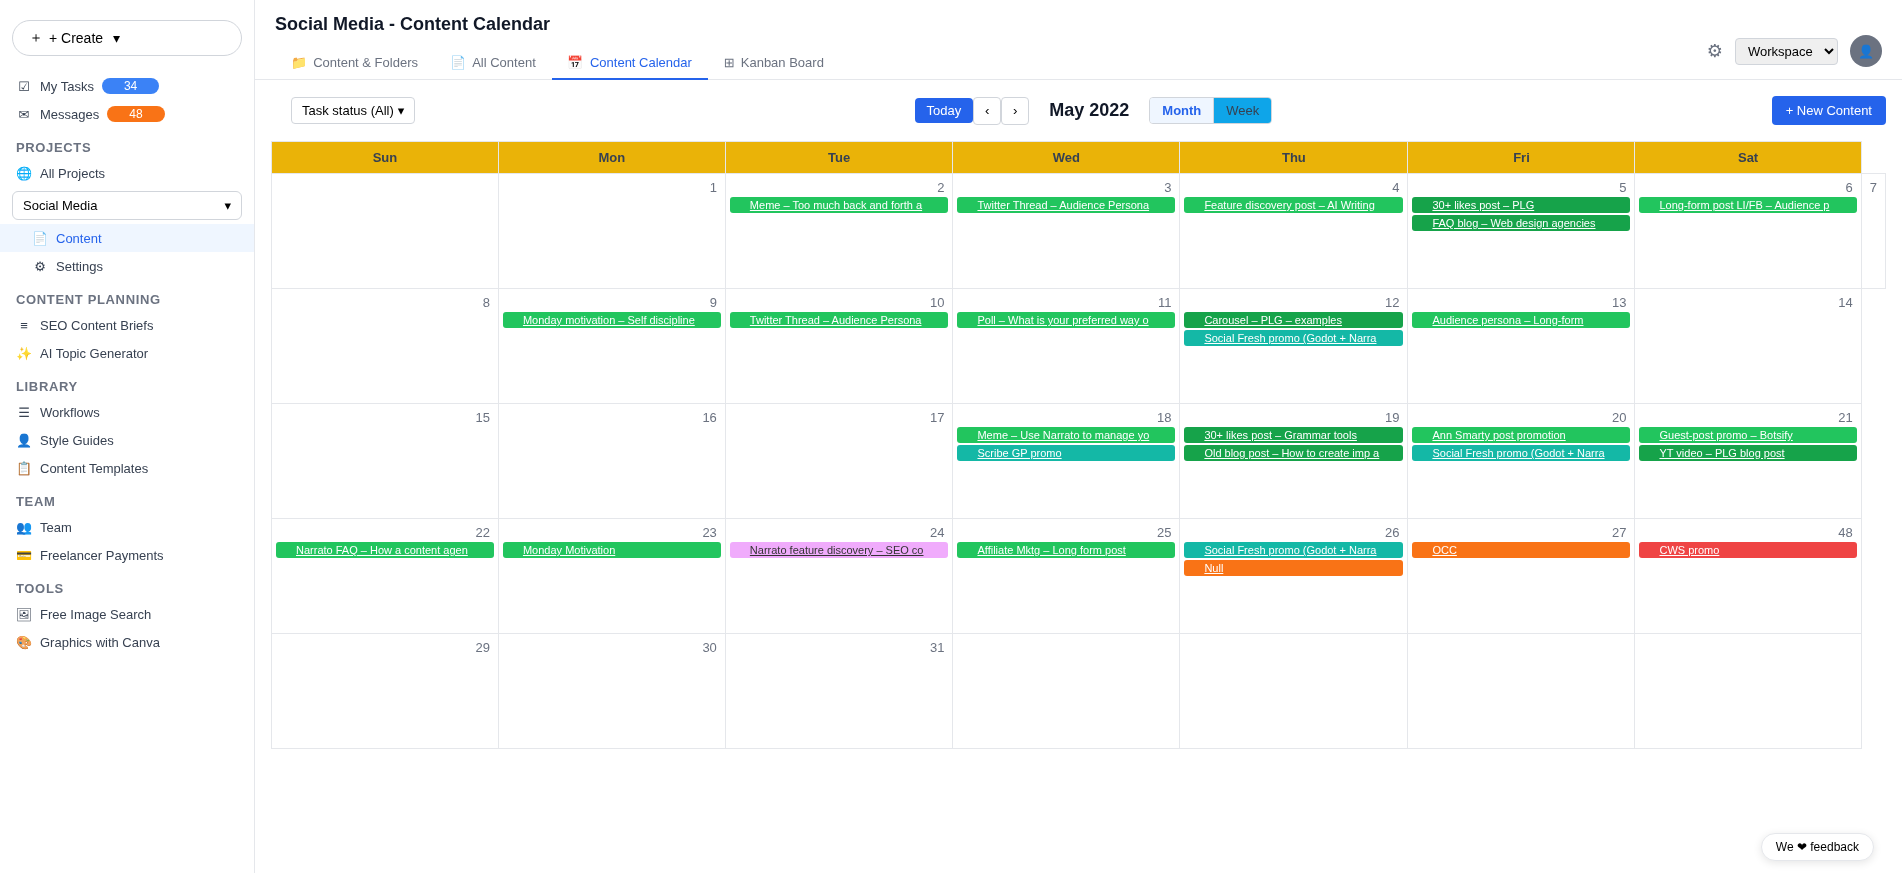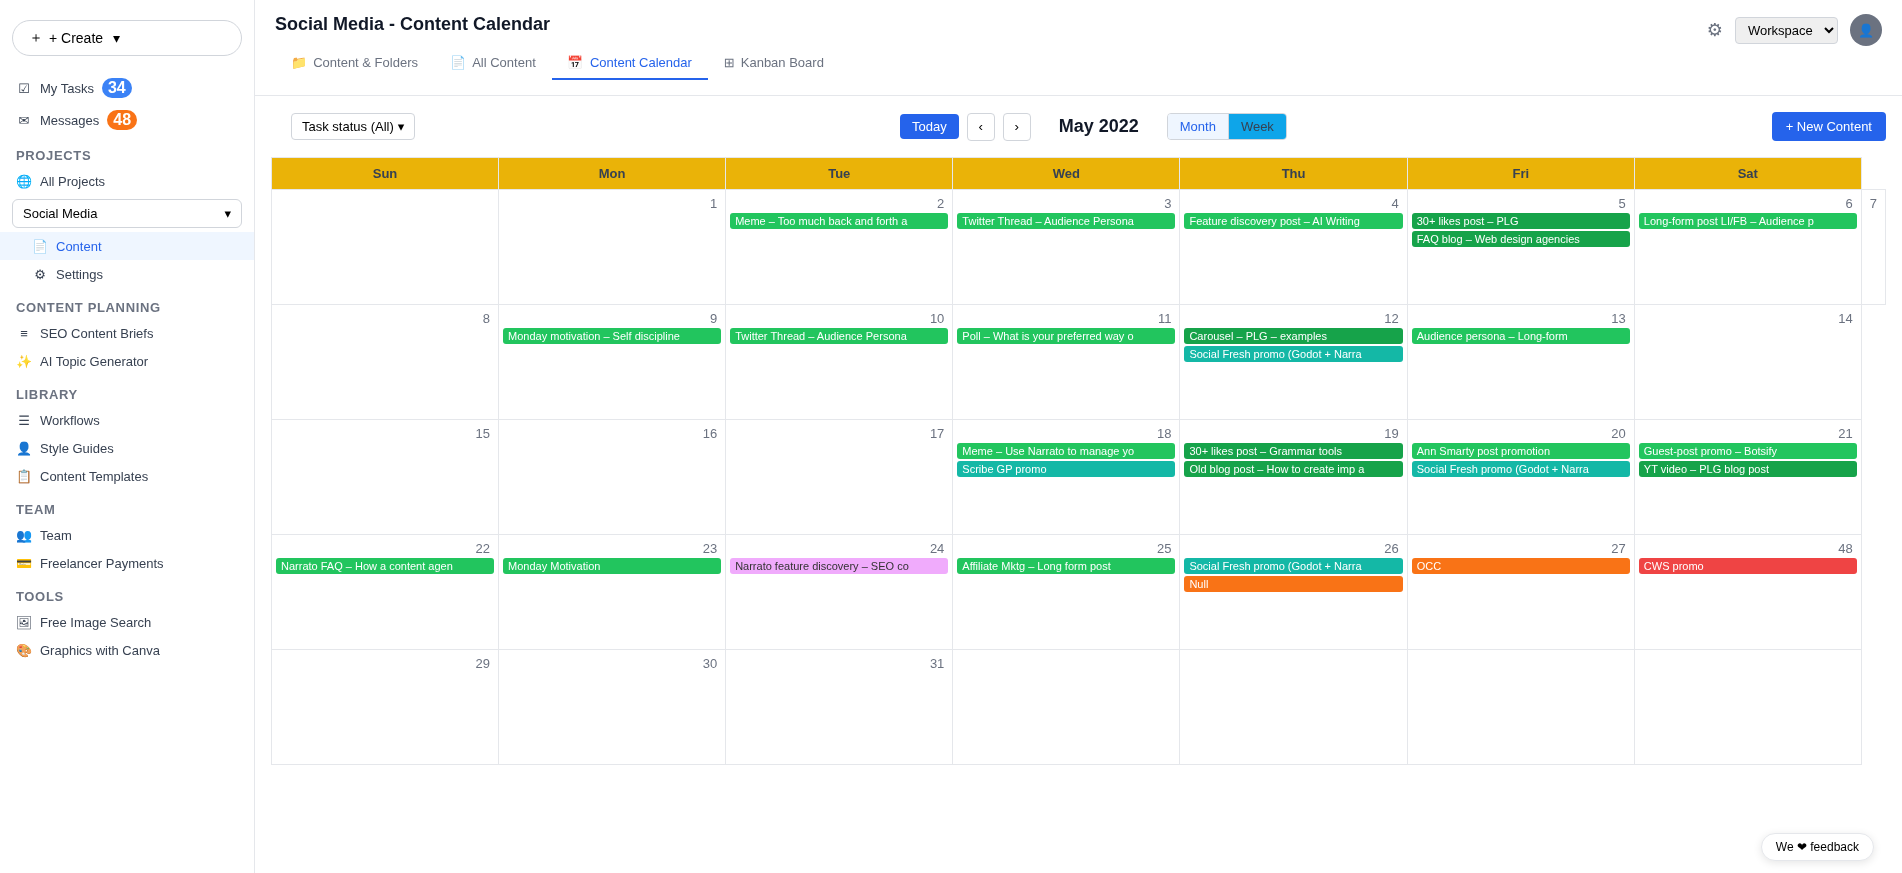--- a/index.html
+++ b/index.html
@@ -3,66 +3,66 @@
   <meta charset="utf-8">
   <style>
     * { box-sizing: border-box; margin: 0; padding: 0; }
     body { font-family: -apple-system, BlinkMacSystemFont, 'Segoe UI', sans-serif; font-size: 13px; background: #fff; display: flex; height: 873px; overflow: hidden; }
 
     
     .sidebar { width: 255px; min-width: 255px; background: #fff; border-right: 1px solid #e5e7eb; display: flex; flex-direction: column; padding: 12px 0; overflow-y: auto; }
     .create-btn { margin: 8px 12px 16px; background: #fff; border: 1px solid #d1d5db; border-radius: 20px; padding: 8px 16px; font-size: 14px; cursor: pointer; display: flex; align-items: center; gap: 6px; font-weight: 500; }
 
     .sidebar-item { display: flex; align-items: center; gap: 8px; padding: 6px 16px; cursor: pointer; color: #374151; font-size: 13px; }
-    .sidebar-item .badge { background: #3b82f6; color: #fff; border-radius: 10px; padding: 1px 6px; font-size: 16px; font-weight: 700; }
+    .sidebar-item .badge { background: #3b82f6; color: #fff; border-radius: 10px; padding: 1px 22px; font-size: 12px; font-weight: 400; }
     .sidebar-item .badge-orange { background: #f97316; }
 
     .sidebar-section { padding: 12px 16px 4px; font-size: 13px; font-weight: 700; color: #6b7280; text-transform: uppercase; letter-spacing: 0.05em; }
 
     .project-select { margin: 4px 12px; border: 1px solid #d1d5db; border-radius: 6px; padding: 6px 10px; font-size: 13px; width: calc(100% - 24px); background: #fff; cursor: pointer; display: flex; align-items: center; justify-content: space-between; }
 
     .sidebar-subitem { display: flex; align-items: center; gap: 8px; padding: 6px 16px 6px 32px; cursor: pointer; color: #374151; font-size: 13px; }
     .sidebar-subitem.active { background: #eff6ff; color: #2563eb; }
 
     .icon-placeholder { width: 16px; height: 16px; display: inline-flex; align-items: center; justify-content: center; flex-shrink: 0; }
 
     
     .main { flex: 1; display: flex; flex-direction: column; overflow: hidden; }
 
-    .top-bar { display: flex; align-items: flex-start; justify-content: space-between; padding: 14px 20px 16px; border-bottom: 1px solid #e5e7eb; }
+    .top-bar { display: flex; align-items: flex-end; justify-content: space-between; padding: 14px 20px 0; border-bottom: 1px solid #e5e7eb; }
     .top-bar-title { font-size: 18px; font-weight: 600; color: #111827; margin-bottom: 12px; }
     .top-bar-right { display: flex; align-items: center; gap: 12px; margin-bottom: 12px; }
 
     .tabs { display: flex; gap: 0; }
     .tab { display: flex; align-items: center; gap: 6px; padding: 8px 16px; border-bottom: 2px solid transparent; cursor: pointer; color: #6b7280; font-size: 13px; margin-bottom: -1px; }
     .tab.active { color: #2563eb; border-bottom-color: #2563eb; font-weight: 500; }
 
     .content-area { flex: 1; overflow: auto; padding: 16px; }
 
     
     .calendar-controls { display: flex; align-items: center; justify-content: space-between; margin-bottom: 16px; padding-left: 20px; }
     .filter-btn { border: 1px solid #d1d5db; border-radius: 4px; padding: 5px 10px; background: #fff; cursor: pointer; font-size: 13px; display: flex; align-items: center; gap: 4px; }
     .new-content-btn { background: #2563eb; color: #fff; border: none; border-radius: 4px; padding: 7px 14px; font-size: 13px; cursor: pointer; display: flex; align-items: center; gap: 4px; }
 
-    .calendar-nav { display: flex; align-items: center; gap: 8px; }
+    .calendar-nav { display: flex; align-items: center; }
     .cal-title { font-size: 18px; font-weight: 600; color: #111827; min-width: 120px; text-align: center; }
     .nav-btn { background: #fff; border: 1px solid #d1d5db; border-radius: 4px; width: 28px; height: 28px; cursor: pointer; display: flex; align-items: center; justify-content: center; }
     .today-btn { background: #2563eb; color: #fff; border: none; border-radius: 4px; padding: 5px 12px; cursor: pointer; font-size: 13px; }
     .view-btns { display: flex; border: 1px solid #d1d5db; border-radius: 4px; overflow: hidden; }
     .view-btn { padding: 5px 12px; background: #0ea5e9; border: none; cursor: pointer; font-size: 13px; color: #374151; }
-    .view-btn.active { background: #eff6ff; color: #2563eb; font-weight: 400; }
+    .view-btn.active { background: #eff6ff; color: #2563eb; font-weight: 700; }
     .view-divider { width: 1px; background: #d1d5db; }
 
     
     .cal-grid { width: 100%; border-collapse: collapse; }
     .cal-grid th { background: #eab308; padding: 8px; text-align: center; font-weight: 600; font-size: 13px; color: #374151; border: 1px solid #e5e7eb; }
     .cal-grid td { border: 1px solid #e5e7eb; vertical-align: top; width: 14.28%; height: 115px; padding: 4px; position: relative; }
     .day-num { font-size: 13px; color: #6b7280; text-align: right; padding: 2px 4px; }
 
-    .cal-event { border-radius: 3px; padding: 2px 5px; font-size: 11px; margin-bottom: 2px; color: #fff; white-space: nowrap; overflow: hidden; text-overflow: ellipsis; cursor: pointer; }
+    .cal-event { border-radius: 3px; padding: 2px 20px; font-size: 11px; margin-bottom: 2px; color: #fff; white-space: nowrap; overflow: hidden; text-overflow: ellipsis; cursor: pointer; text-decoration: underline; }
     .ev-green { background: #22c55e; }
     .ev-dark-green { background: #16a34a; }
     .ev-teal { background: #14b8a6; }
     .ev-orange { background: #f97316; }
     .ev-yellow { background: #f0abfc; color: #333; }
     .ev-red { background: #ef4444; }
 
     .gear-icon { font-size: 18px; color: #6b7280; cursor: pointer; }
     .user-avatar { width: 32px; height: 32px; border-radius: 50%; background: #6b7280; display: flex; align-items: center; justify-content: center; color: #fff; cursor: pointer; }
 

